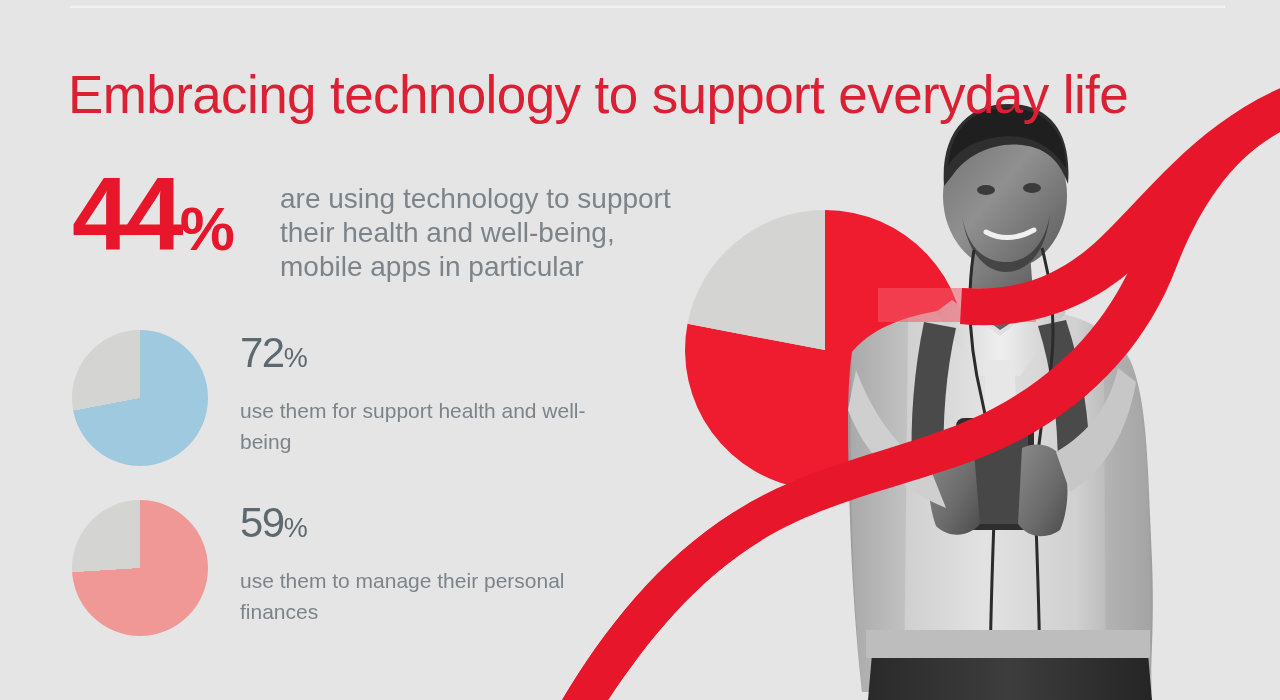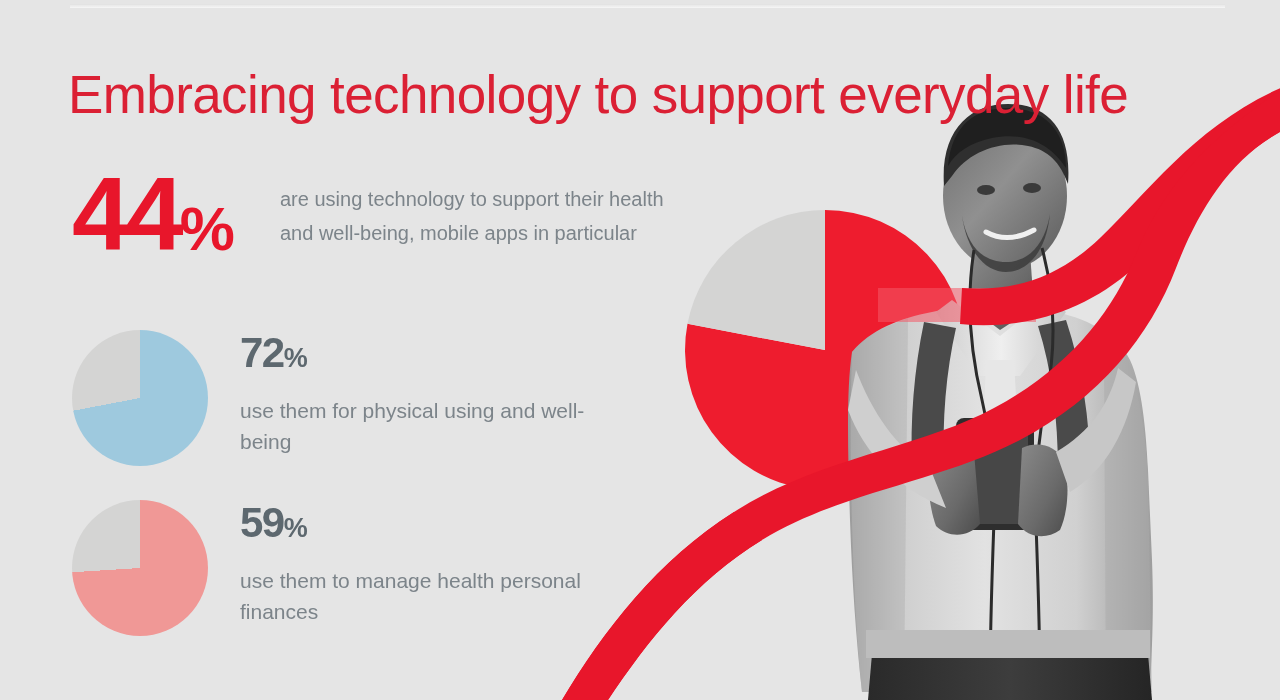--- a/index.html
+++ b/index.html
@@ -61,21 +61,21 @@
   }
   .hero-number .pct {
     font-size: 62px;
     letter-spacing: -2px;
   }
   .hero-text {
     position: absolute;
     left: 208px;
     top: 10px;
     width: 400px;
-    font-size: 20px;
+    font-size: 28px;
     line-height: 34px;
     color: #7C848A;
     font-weight: 400;
   }
 
   
   .stat-row {
     position: absolute;
     left: 70px;
     width: 520px;
@@ -95,21 +95,21 @@
 
   .stat-body {
     position: absolute;
     left: 170px;
     top: 0;
     width: 350px;
   }
   .stat-number {
     font-size: 42px;
     line-height: 46px;
-    font-weight: 700;
+    font-weight: 400;
     color: #5D686F;
     letter-spacing: -1.5px;
     margin-bottom: 14px;
   }
   .stat-number .pct {
     font-size: 27px;
     letter-spacing: -0.5px;
   }
   .stat-caption {
     font-size: 21px;
@@ -268,25 +268,25 @@
 
   <div class="hero-stat">
     <div class="hero-number"><span>44</span><span class="pct">%</span></div>
     <div class="hero-text">are using technology to support their health and well-being, mobile apps in particular</div>
   </div>
 
   <div class="stat-row row-1">
     <div class="mini-pie" style="background: conic-gradient(#9EC9DE 0turn 0.72turn, #D4D4D3 0.72turn 1turn);"></div>
     <div class="stat-body">
       <div class="stat-number"><span>72</span><span class="pct">%</span></div>
-      <div class="stat-caption">use them for physical using and well-being</div>
+      <div class="stat-caption">use them for support health and well-being</div>
     </div>
   </div>
 
   <div class="stat-row row-2">
     <div class="mini-pie" style="background: conic-gradient(#F09896 0turn 0.74turn, #D4D4D3 0.74turn 1turn);"></div>
     <div class="stat-body">
       <div class="stat-number"><span>59</span><span class="pct">%</span></div>
-      <div class="stat-caption">use them to manage health personal finances</div>
+      <div class="stat-caption">use them to manage their personal finances</div>
     </div>
   </div>
 
 </div>
 
 </body></html>

